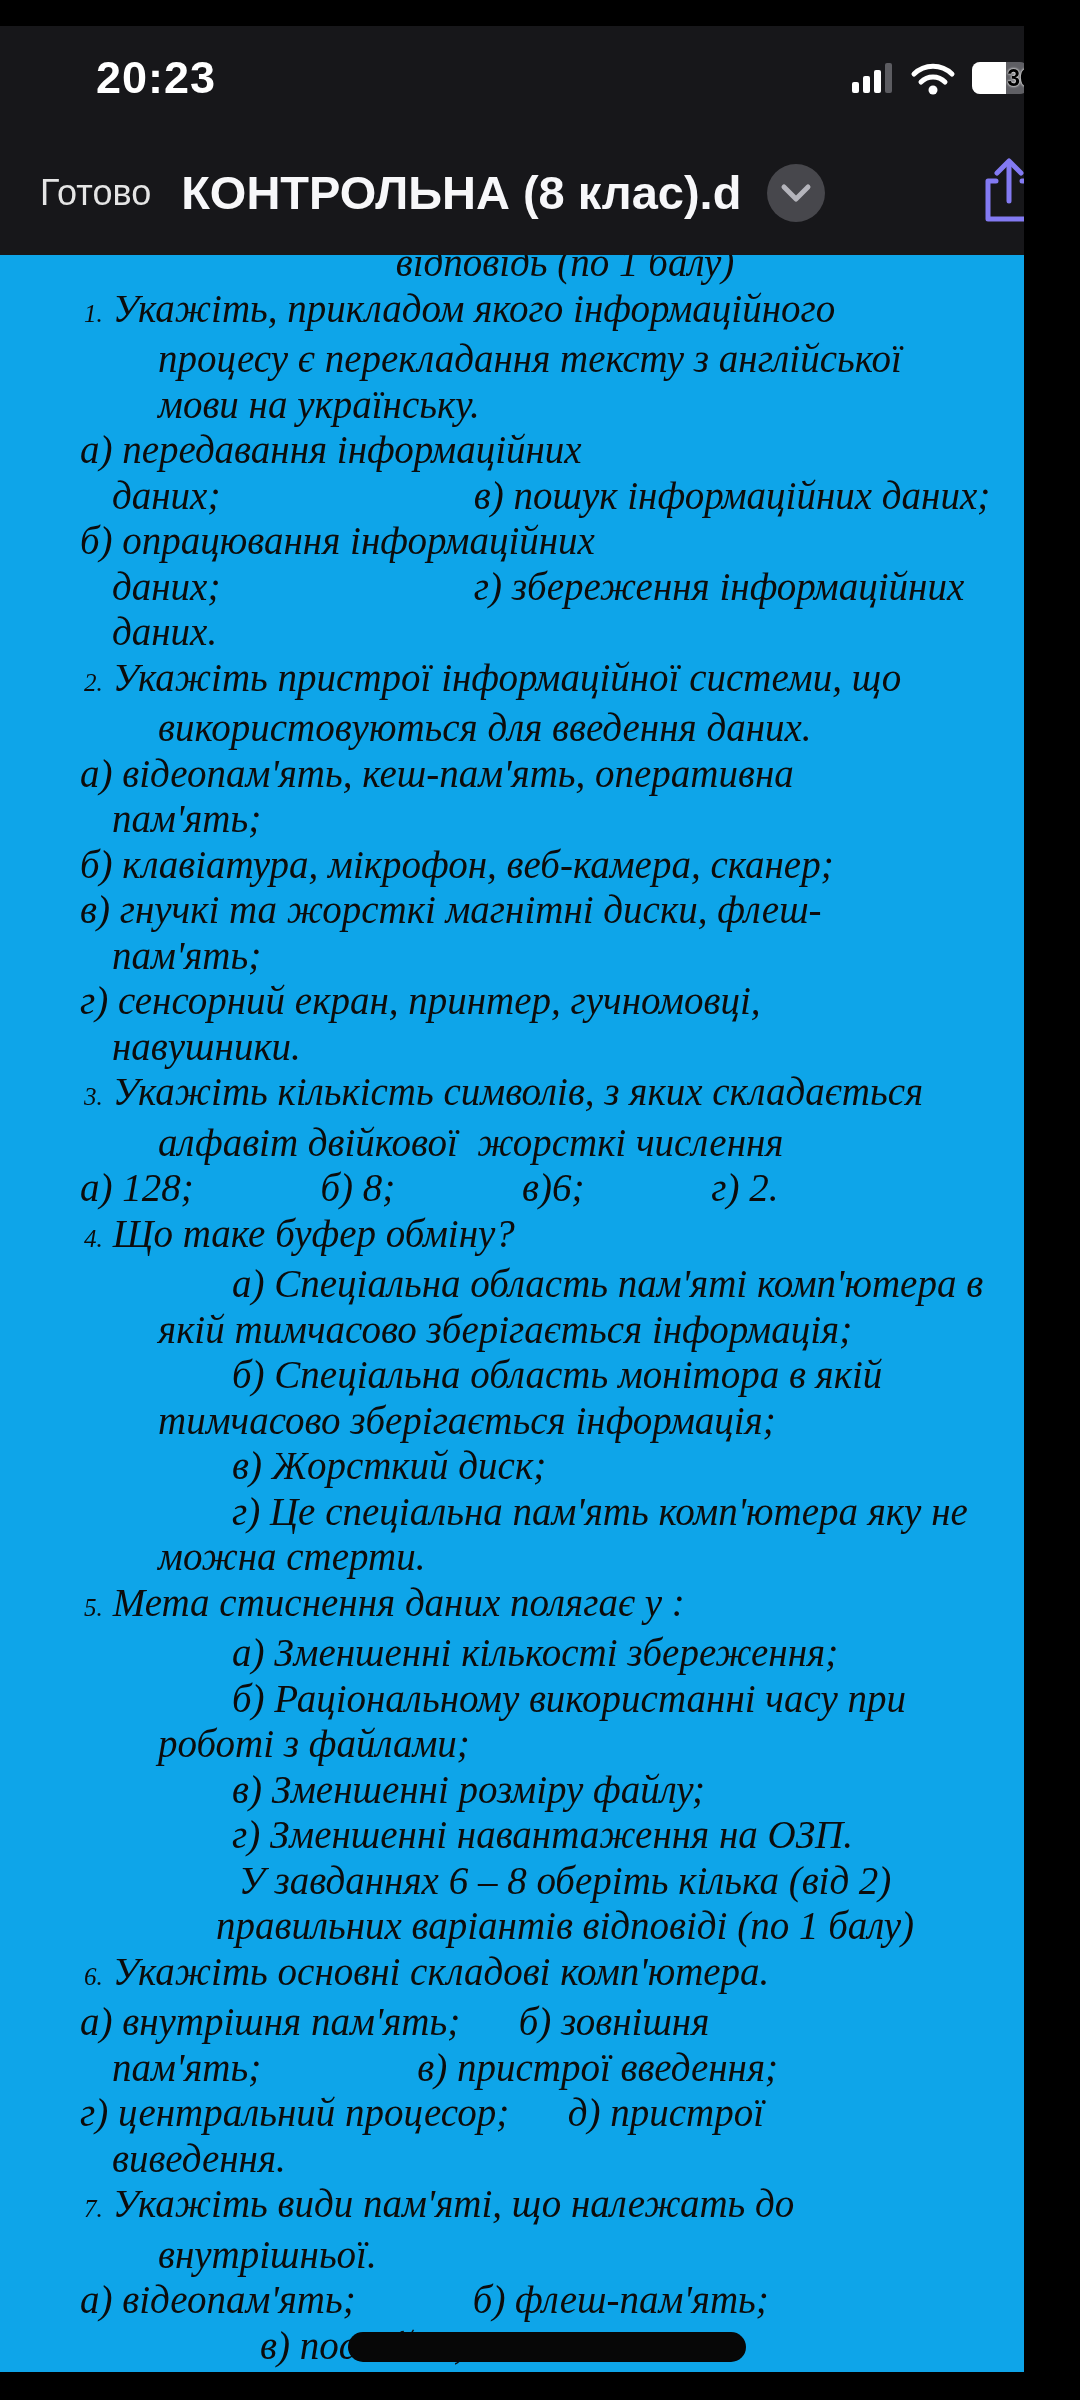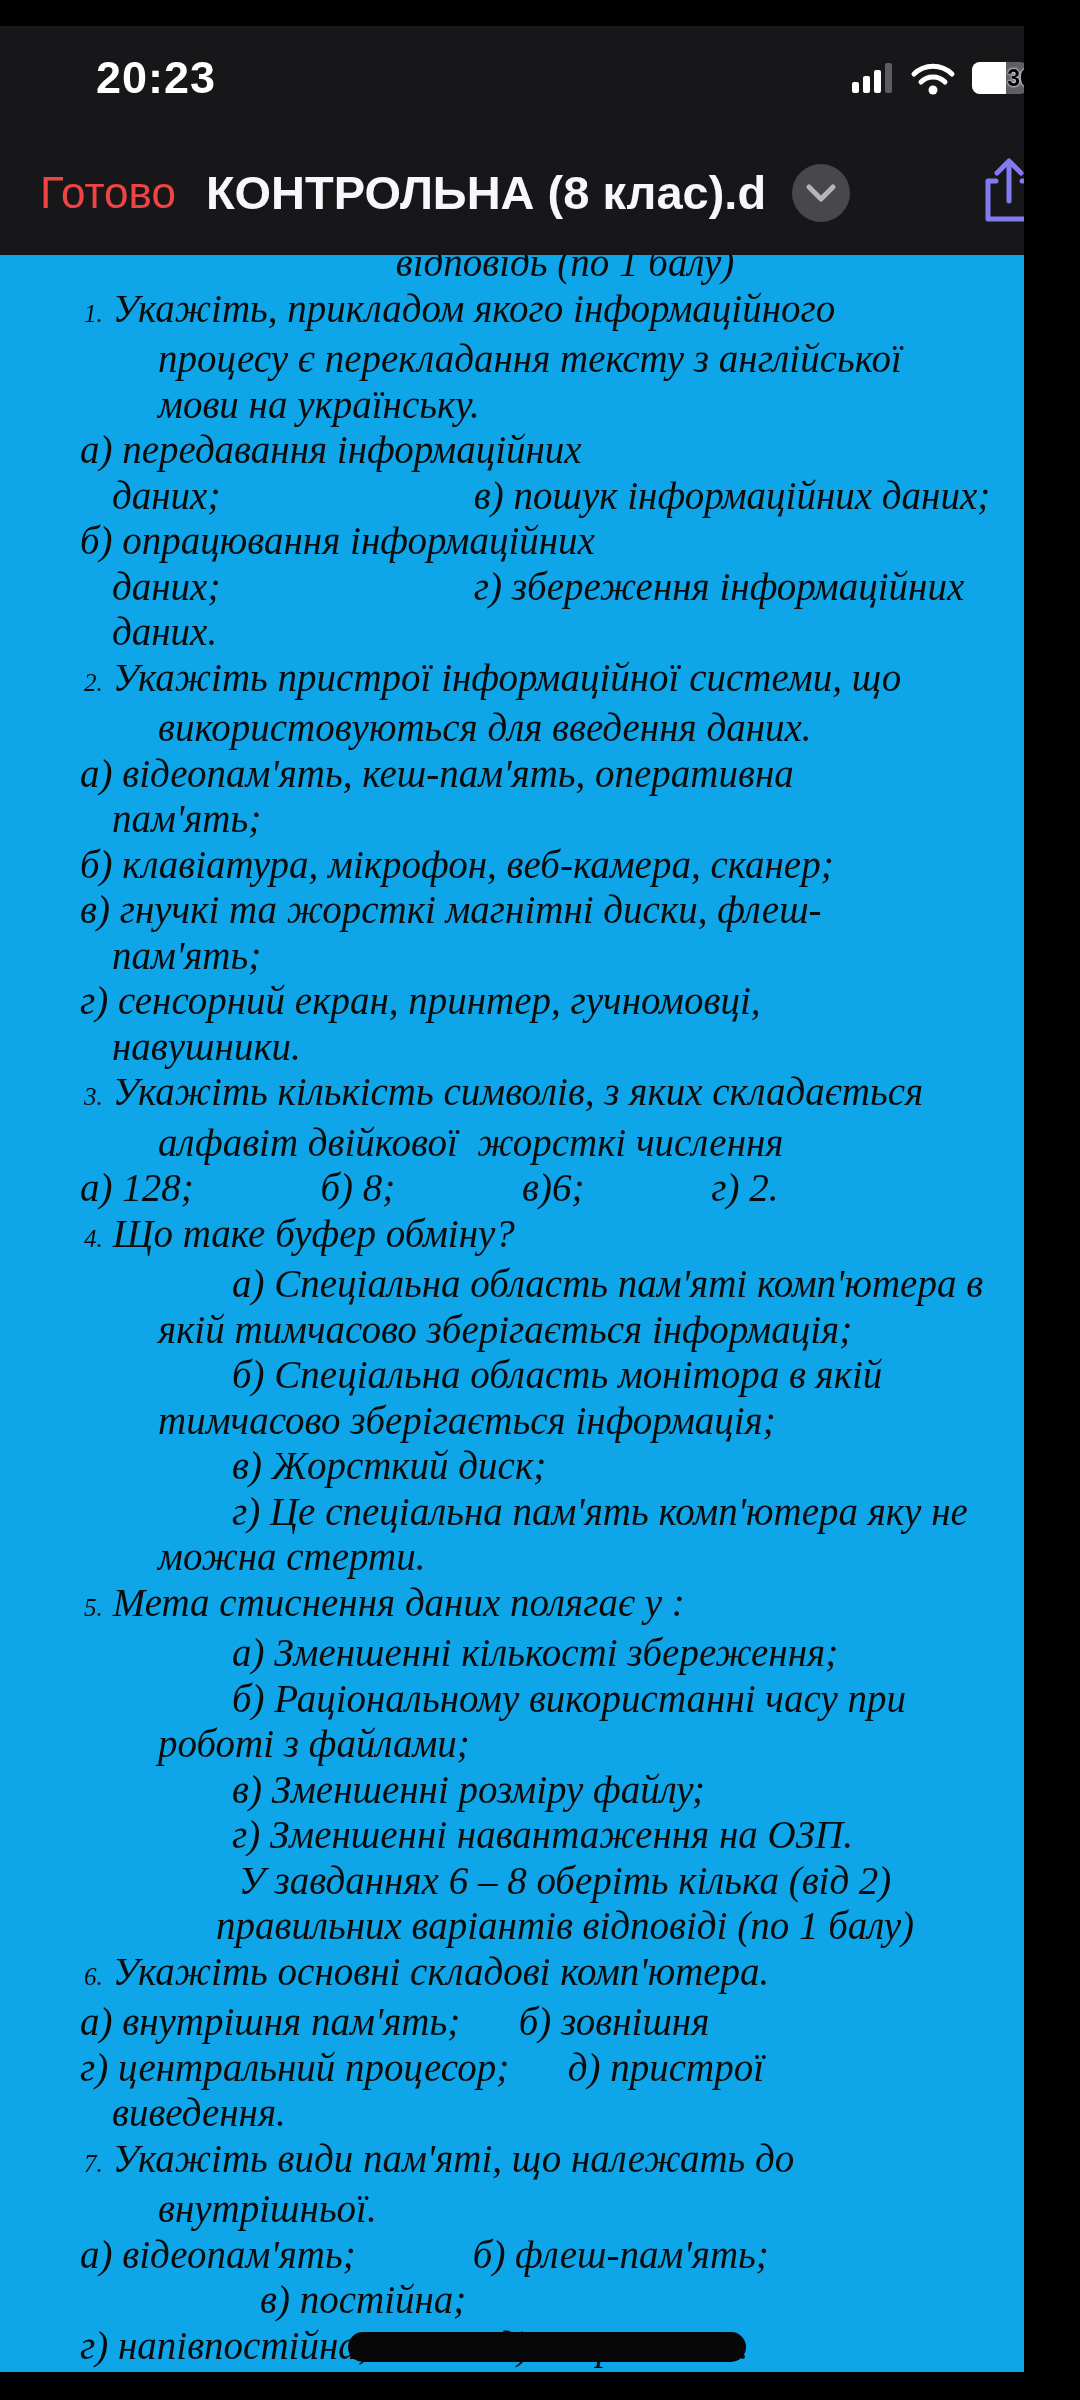--- a/index.html
+++ b/index.html
@@ -17,21 +17,21 @@
                  background:#5f5f64;overflow:hidden;}
   .battery .fill{position:absolute;left:0;top:0;height:32px;width:60%;background:#fff;}
   .battery .pct{position:absolute;left:0;top:0;width:56px;height:32px;line-height:33px;
                 text-align:center;font-size:23px;font-weight:700;color:#000;
                 text-shadow:0 0 3px rgba(255,255,255,.95),0 0 2px rgba(255,255,255,.9);padding-left:20px;}
   .battery .nub{position:absolute;right:0;top:10px;width:5px;height:12px;border-radius:0 4px 4px 0;
                 background:#5f5f64;}
   
   .navbar{position:absolute;top:130px;left:0;width:1080px;height:125px;background:#17171a;
           display:flex;align-items:center;padding:0 40px;box-sizing:border-box;}
-  .done{background:none;border:none;padding:0;color:#ef4444;font-size:44px;
+  .done{background:none;border:none;padding:0;color:#e5e5e5;font-size:36px;
         font-family:"Liberation Sans",sans-serif;cursor:pointer;}
   .doc-title{color:#f7f7f9;font-size:47px;font-weight:700;margin-left:30px;white-space:nowrap;
              overflow:hidden;max-width:560px;}
   .chev-btn{margin-left:26px;width:58px;height:58px;border-radius:50%;background:#47474c;
             border:none;display:flex;align-items:center;justify-content:center;cursor:pointer;flex:0 0 auto;}
   .share-btn{margin-left:auto;background:none;border:none;padding:0;cursor:pointer;flex:0 0 auto;}
   
   .doc{position:absolute;top:255px;left:0;width:1080px;height:2117px;background:#0ea5e9;
        overflow:hidden;}
   .doc-lines{font-family:"Liberation Serif",serif;font-size:39px;line-height:45.5px;
@@ -134,20 +134,21 @@
         <div class="ln q"><span class="qnum">5.</span>Мета стиснення даних полягає у :</div>
         <div class="ln opt2">а) Зменшенні кількості збереження;</div>
         <div class="ln opt2">б) Раціональному використанні часу при</div>
         <div class="ln cont">роботі з файлами;</div>
         <div class="ln opt2">в) Зменшенні розміру файлу;</div>
         <div class="ln opt2">г) Зменшенні навантаження на ОЗП.</div>
         <div class="ln hdr">У завданнях 6 – 8 оберіть кілька (від 2)</div>
         <div class="ln hdr">правильних варіантів відповіді (по 1 балу)</div>
         <div class="ln q"><span class="qnum">6.</span>Укажіть основні складові комп'ютера.</div>
         <div class="ln opt">а) внутрішня пам'ять;      б) зовнішня</div>
+        <div class="ln flush">пам'ять;                в) пристрої введення;</div>
         <div class="ln opt">г) центральний процесор;      д) пристрої</div>
         <div class="ln flush">виведення.</div>
         <div class="ln q"><span class="qnum">7.</span>Укажіть види пам'яті, що належать до</div>
         <div class="ln cont">внутрішньої.</div>
         <div class="ln opt">а) відеопам'ять;            б) флеш-пам'ять;</div>
         <div class="ln optdeep">в) постійна;</div>
         <div class="ln opt">г) напівпостійна;             д) оперативна.</div>
       </div>
     <div class="redaction"></div>
     <div class="scrollbar"></div>

